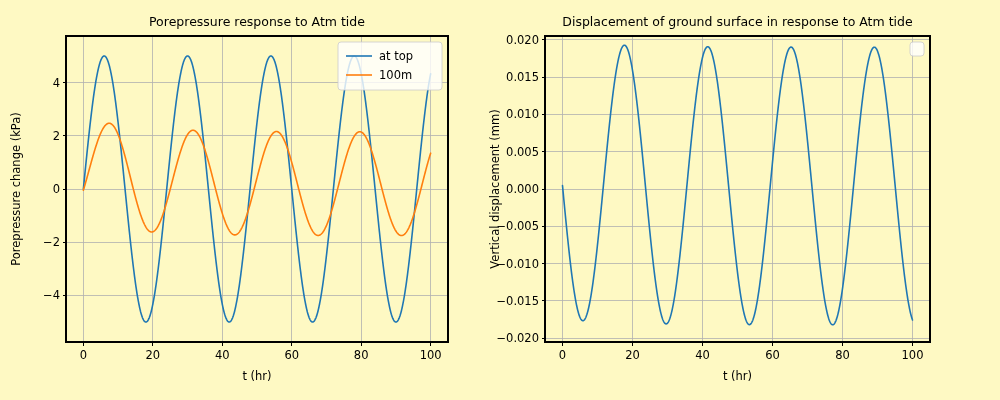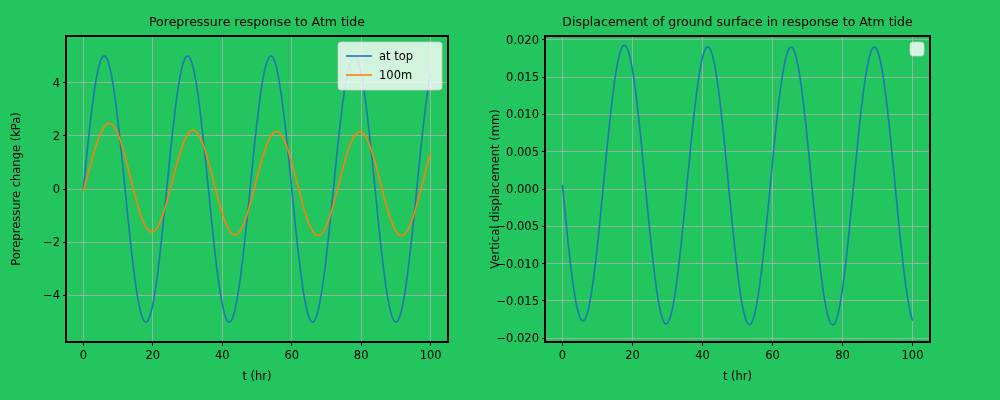--- a/index.html
+++ b/index.html
@@ -11,21 +11,21 @@
     width: 1000px;
     height: 400px;
     font-family: "DejaVu Sans", sans-serif;
     color: #000000;
     overflow: hidden;
   }
   #figure {
     position: relative;
     width: 1000px;
     height: 400px;
-    background: #22c55e;
+    background: #fef9c3;
   }
   .panel {
     position: absolute;
     top: 0;
     height: 400px;
   }
   #panel-left  { left: 0px;   width: 500px; }
   #panel-right { left: 500px; width: 500px; }
 
   .chart-svg {

